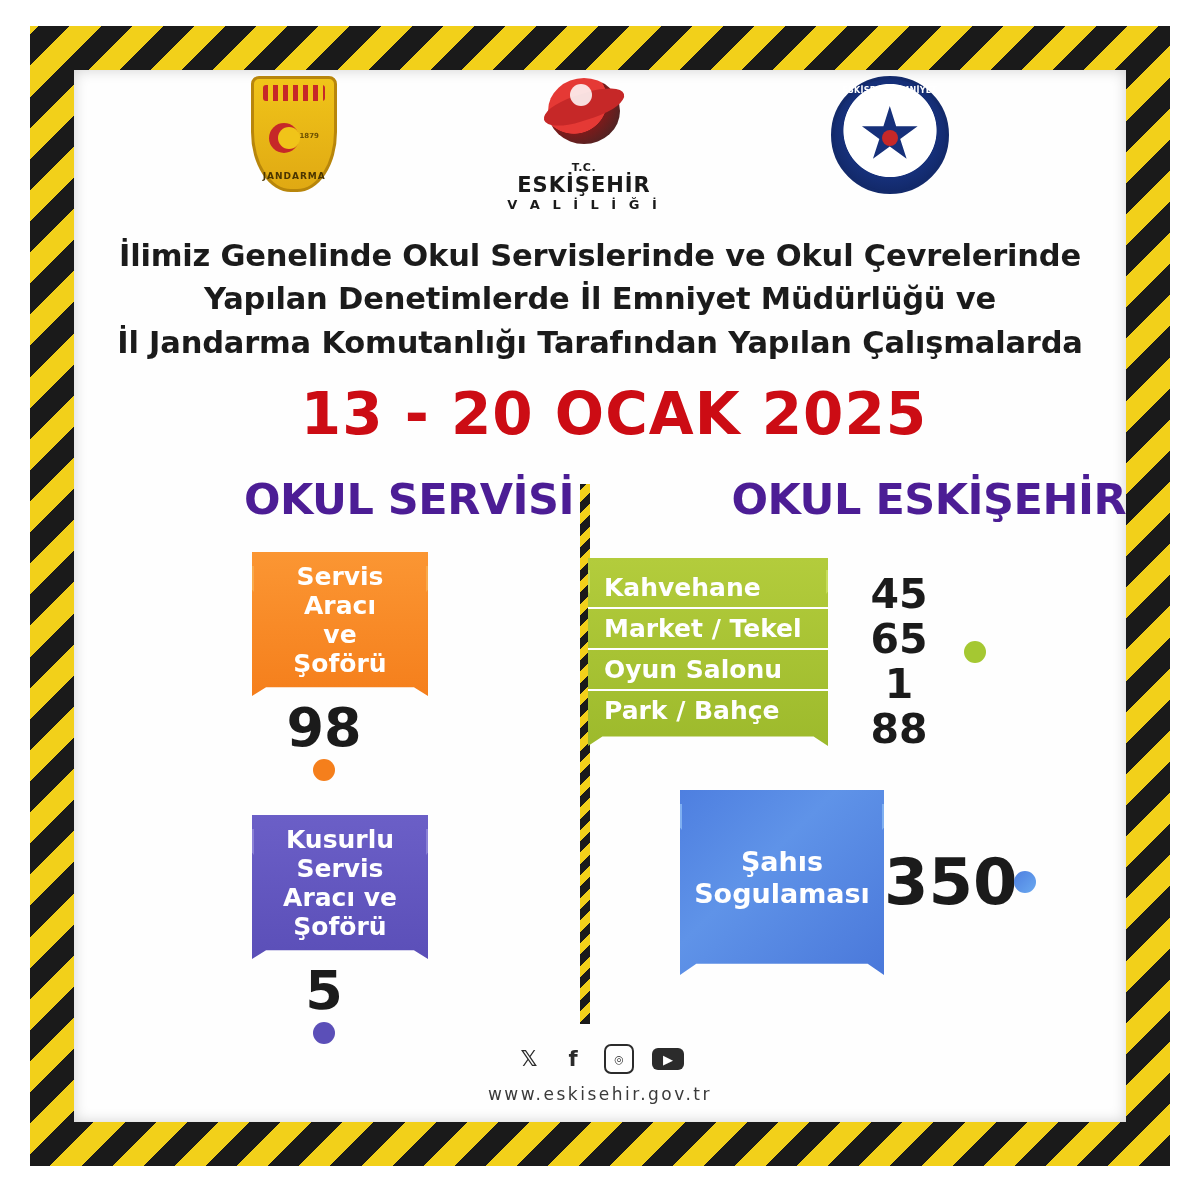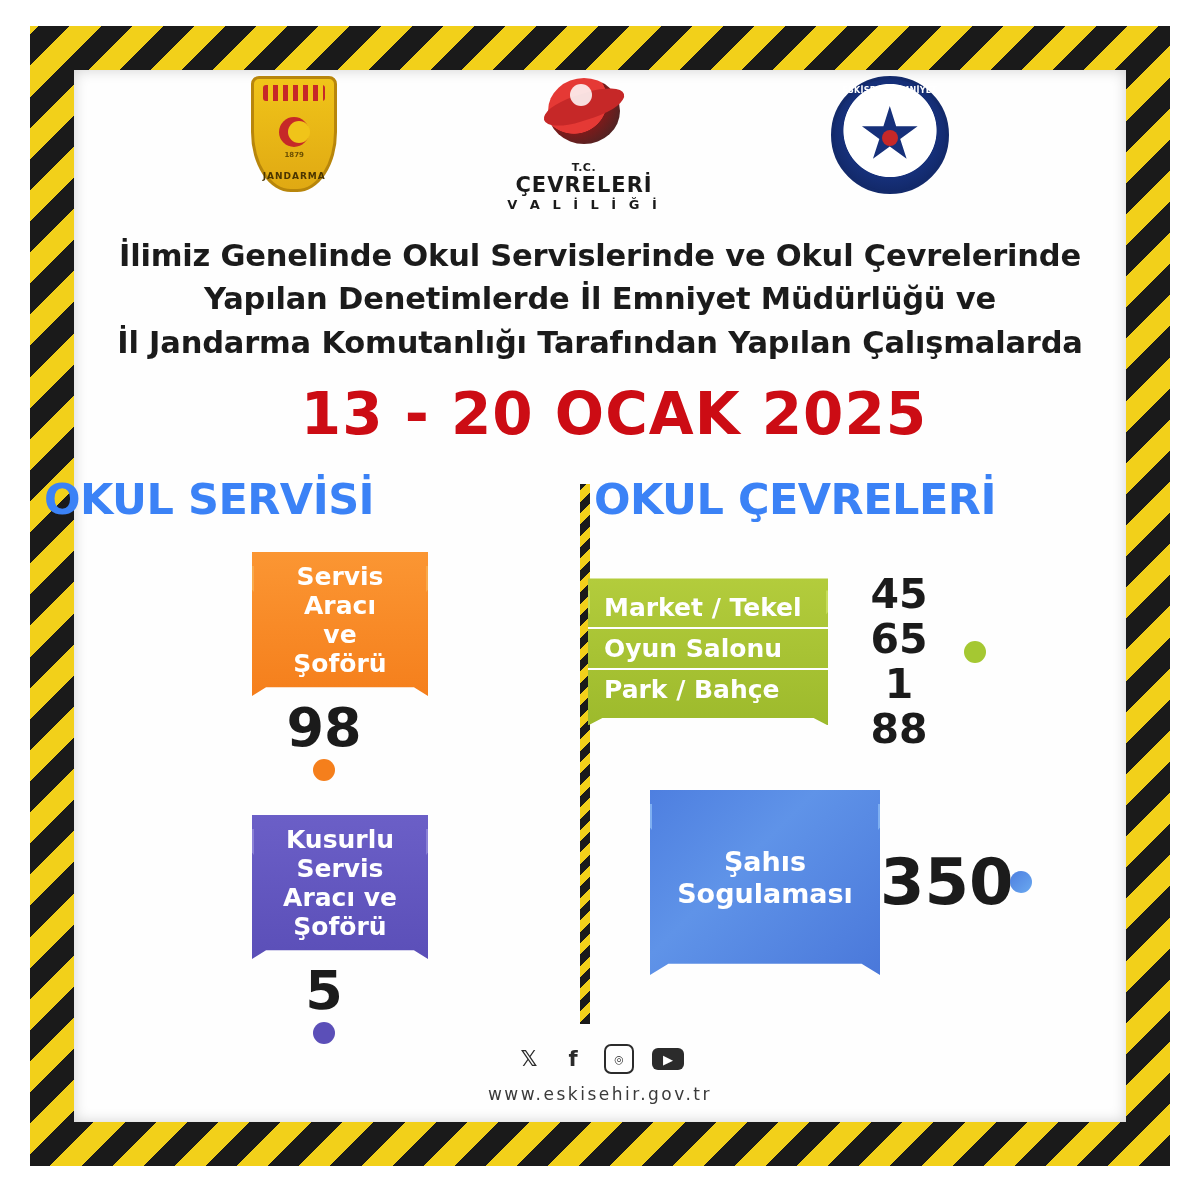--- a/index.html
+++ b/index.html
@@ -71,21 +71,21 @@
     align-items: center;
   }
   .jandarma-shield {
     width: 86px;
     height: 116px;
     background: linear-gradient(#f0c419, #e0a913);
     border: 3px solid #b8860b;
     border-radius: 8px 8px 40px 40px / 8px 8px 60px 60px;
     position: relative;
     display: flex;
-    flex-direction: column;
+    flex-direction: row;
     align-items: center;
     justify-content: center;
     box-sizing: border-box;
   }
   .jandarma-shield .j-top {
     position: absolute;
     top: 6px;
     width: 62px;
     height: 16px;
     background: repeating-linear-gradient(90deg,#c62828 0 5px,#f0c419 5px 10px);
@@ -246,23 +246,23 @@
     background: repeating-linear-gradient(
       -45deg,
       #1a1a1a 0 8px,
       #f2d01a 8px 16px
     );
   }
 
   .col-title {
     font-size: 43px;
     font-weight: bold;
-    color: #3b82f6;
+    color: #4c1d95;
     letter-spacing: -0.5px;
-    text-align: left;
+    text-align: right;
     margin-bottom: 28px;
   }
   .col-title.left { margin-left: -30px; }
   .col-title.right { margin-left: 20px; }
 
   
   .ribbon {
     position: relative;
     color: #ffffff;
     font-weight: bold;
@@ -385,26 +385,26 @@
     line-height: 45px;
   }
 
   .blue-block {
     display: flex;
     align-items: center;
     margin-left: 14px;
     margin-top: 38px;
   }
   .chip-blue {
-    width: 230px;
+    width: 204px;
     min-height: 185px;
     background: linear-gradient(135deg, #4e7fe0 0%, #5f93e8 40%, #4a78da 100%);
     font-size: 27px;
     line-height: 1.2;
-    margin-left: 62px;
+    margin-left: 92px;
   }
   .chip-blue::before, .chip-blue::after {
     background: #7fb0f2;
     clip-path: polygon(0 0, 100% 0, 100% 100%);
   }
   .chip-blue::after { clip-path: polygon(0 0, 100% 0, 0 100%); }
 
   .value-blue {
     font-size: 64px;
     font-weight: bold;
@@ -477,21 +477,21 @@
           <div class="j-name">JANDARMA</div>
         </div>
       </div>
 
       <div class="logo-block">
         <div class="valilik-logo">
           <div class="swoosh"></div>
         </div>
         <div class="valilik-text">
           <div class="tc">T.C.</div>
-          <div class="city">ÇEVRELERİ</div>
+          <div class="city">ESKİŞEHİR</div>
           <div class="vali">V A L İ L İ Ğ İ</div>
         </div>
       </div>
 
       <div class="logo-block">
         <div class="egm-logo">
           <div class="ring-text">ESKİŞEHİR EMNİYET MÜDÜRLÜĞÜ</div>
           <div class="egm-star">
             <div class="inner-red"></div>
           </div>
@@ -535,24 +535,25 @@
               <div>Aracı ve</div>
               <div>Şoförü</div>
             </div>
           </div>
           <div class="value">5</div>
           <div class="dot dot-purple"></div>
         </div>
       </div>
 
       <div class="col-right">
-        <div class="col-title right">OKUL ÇEVRELERİ</div>
+        <div class="col-title right">OKUL ESKİŞEHİR</div>
 
         <div class="green-block">
           <div class="green-table">
+            <div class="g-row">Kahvehane</div>
             <div class="g-row">Market / Tekel</div>
             <div class="g-row">Oyun Salonu</div>
             <div class="g-row">Park / Bahçe</div>
           </div>
           <div class="green-values">
             <div class="gv">45</div>
             <div class="gv">65</div>
             <div class="gv">1</div>
             <div class="gv">88</div>
           </div>

